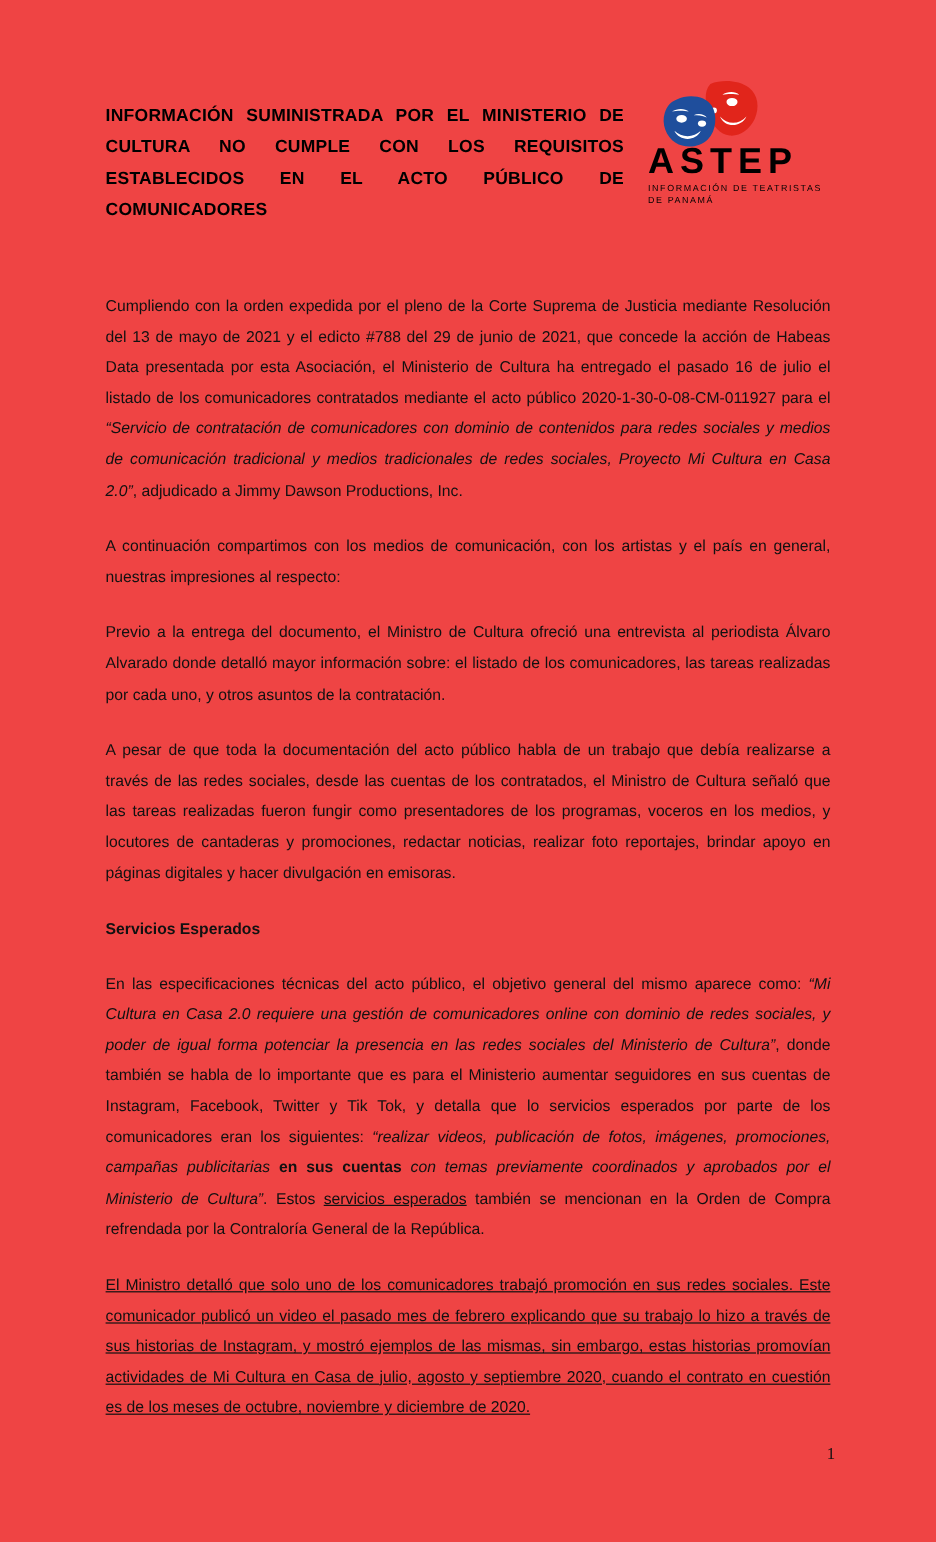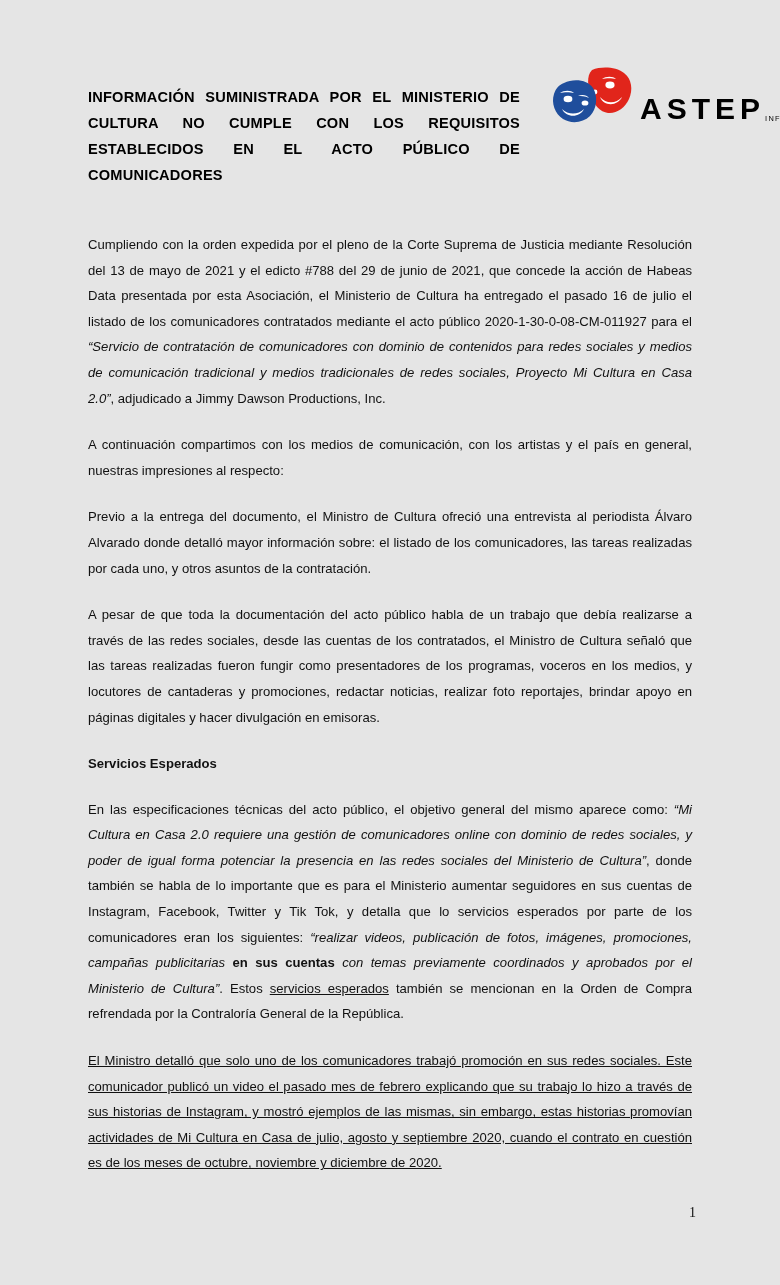--- a/index.html
+++ b/index.html
@@ -8,21 +8,21 @@
     background: #ffffff;
   }
   body {
     font-family: "Liberation Sans", sans-serif;
     color: #111111;
   }
   .page {
     position: relative;
     width: 780px;
     height: 1285px;
-    background: #e5e5e5;
+    background: #ef4444;
     box-sizing: border-box;
     overflow: hidden;
   }
 
   
   .header {
     position: absolute;
     top: 84px;
     left: 88px;
     width: 604px;
@@ -40,22 +40,22 @@
     text-align-last: left;
     color: #000000;
     margin: 0;
   }
 
   
   .logo {
     width: 152px;
     margin-top: -18px;
     display: flex;
-    flex-direction: row;
-    align-items: flex-end;
+    flex-direction: column;
+    align-items: flex-start;
   }
   .logo-masks {
     width: 100px;
     height: 58px;
     line-height: 0;
   }
   .logo-word {
     font-family: "Liberation Sans", sans-serif;
     font-size: 30px;
     font-weight: bold;
@@ -81,21 +81,21 @@
   }
 
   
   .body-col {
     position: absolute;
     top: 232px;
     left: 88px;
     width: 604px;
   }
   p.para {
-    margin: 0 0 21px 0;
+    margin: 10px 0 21px 0;
     font-size: 13.1px;
     line-height: 25.6px;
     text-align: justify;
     text-align-last: left;
     color: #111111;
   }
   p.para:last-child { margin-bottom: 0; text-decoration: underline; }
   h2.subhead {
     margin: 0 0 20px 0;
     font-size: 13.1px;

